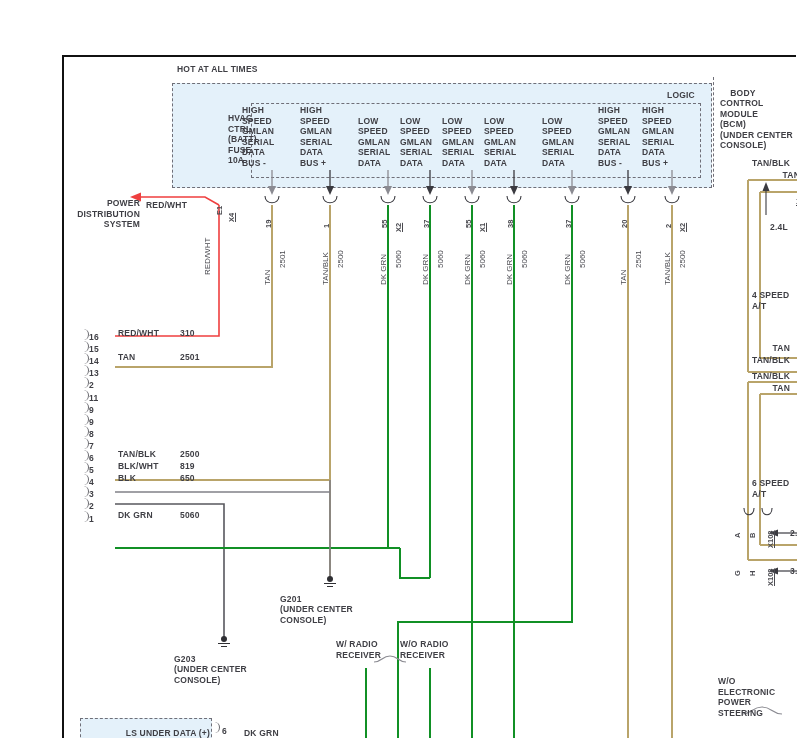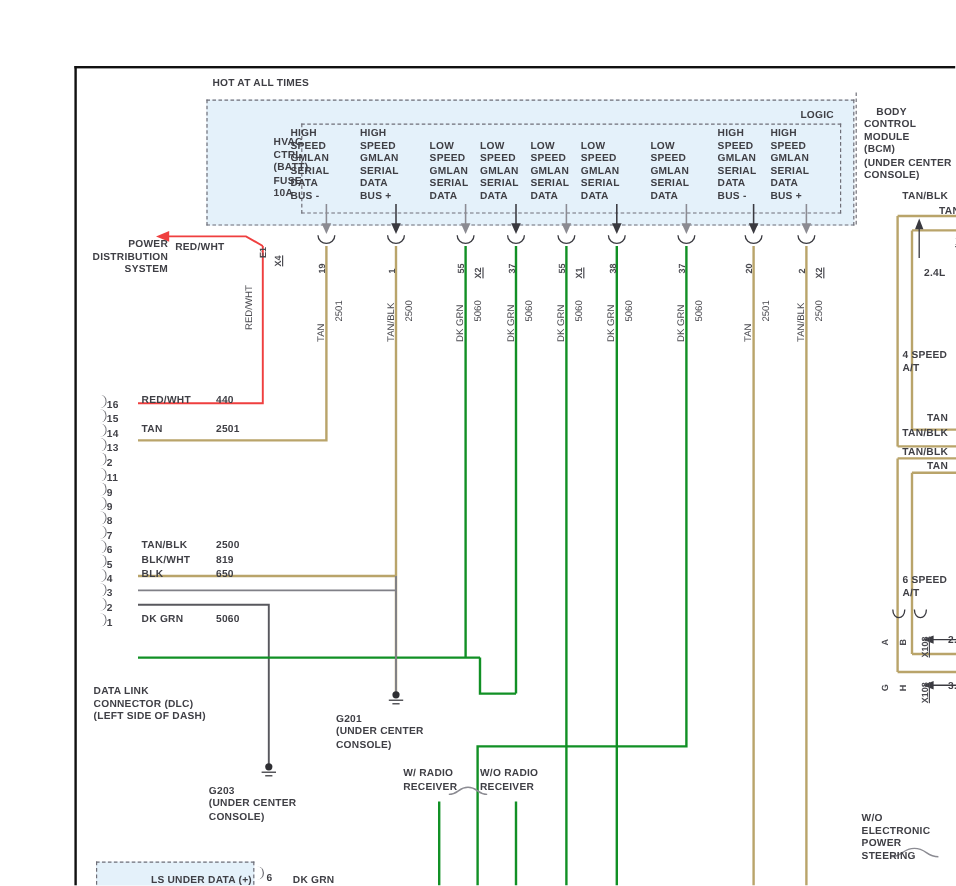--- a/index.html
+++ b/index.html
@@ -301,21 +301,21 @@
       <div class="vert bold" style="left: 664px; top: 228px; font-size: 7.5px;">2</div>
       <div class="vert bold u" style="left: 678px; top: 232px; font-size: 7.5px;">X2</div>
       <div class="vert" style="left: 663px; top: 285px;">TAN/BLK</div>
       <div class="vert" style="left: 678px; top: 268px;">2500</div>
     </div>
 
   <div id="dlc-layer">
       <div class="pin" style="left: 80px; top: 329px;"></div>
       <div class="txt bold" style="left: 89px; top: 332px;">16</div>
       <div class="txt bold" style="left: 118px; top: 328px;">RED/WHT</div>
-      <div class="txt bold" style="left: 180px; top: 328px;">440</div>
+      <div class="txt bold" style="left: 180px; top: 328px;">310</div>
       <div class="pin" style="left: 80px; top: 341.1px;"></div>
       <div class="txt bold" style="left: 89px; top: 344.1px;">15</div>
       <div class="pin" style="left: 80px; top: 353.2px;"></div>
       <div class="txt bold" style="left: 89px; top: 356.2px;">14</div>
       <div class="txt bold" style="left: 118px; top: 352.2px;">TAN</div>
       <div class="txt bold" style="left: 180px; top: 352.2px;">2501</div>
       <div class="pin" style="left: 80px; top: 365.3px;"></div>
       <div class="txt bold" style="left: 89px; top: 368.3px;">13</div>
       <div class="pin" style="left: 80px; top: 377.4px;"></div>
       <div class="txt bold" style="left: 89px; top: 380.4px;">2</div>
@@ -343,23 +343,20 @@
       <div class="txt bold" style="left: 180px; top: 473.2px; text-align: center;">650</div>
       <div class="pin" style="left: 80px; top: 486.3px;"></div>
       <div class="txt bold" style="left: 89px; top: 489.3px;">3</div>
       <div class="pin" style="left: 80px; top: 498.4px;"></div>
       <div class="txt bold" style="left: 89px; top: 501.4px;">2</div>
       <div class="pin" style="left: 80px; top: 510.5px;"></div>
       <div class="txt bold" style="left: 89px; top: 513.5px;">1</div>
       <div class="txt bold" style="left: 118px; top: 509.5px;">DK GRN</div>
       <div class="txt bold" style="left: 180px; top: 509.5px;">5060</div>
     </div>
-  <div class="txt bold" style="left:78px;top:570px;white-space:pre-line;">DATA LINK
-CONNECTOR (DLC)
-(LEFT SIDE OF DASH)</div>
 
   <div class="gnd" style="left:218px;top:636px;">
     <div class="dot"></div>
       <div class="b1"></div>
       <div class="b2"></div>
   </div>
   <div class="txt bold c" style="left:174px;top:654px;width:100px;">G203</div>
   <div class="txt bold c" style="left:174px;top:664px;width:100px;white-space:pre-line;">(UNDER CENTER
 CONSOLE)</div>
 

